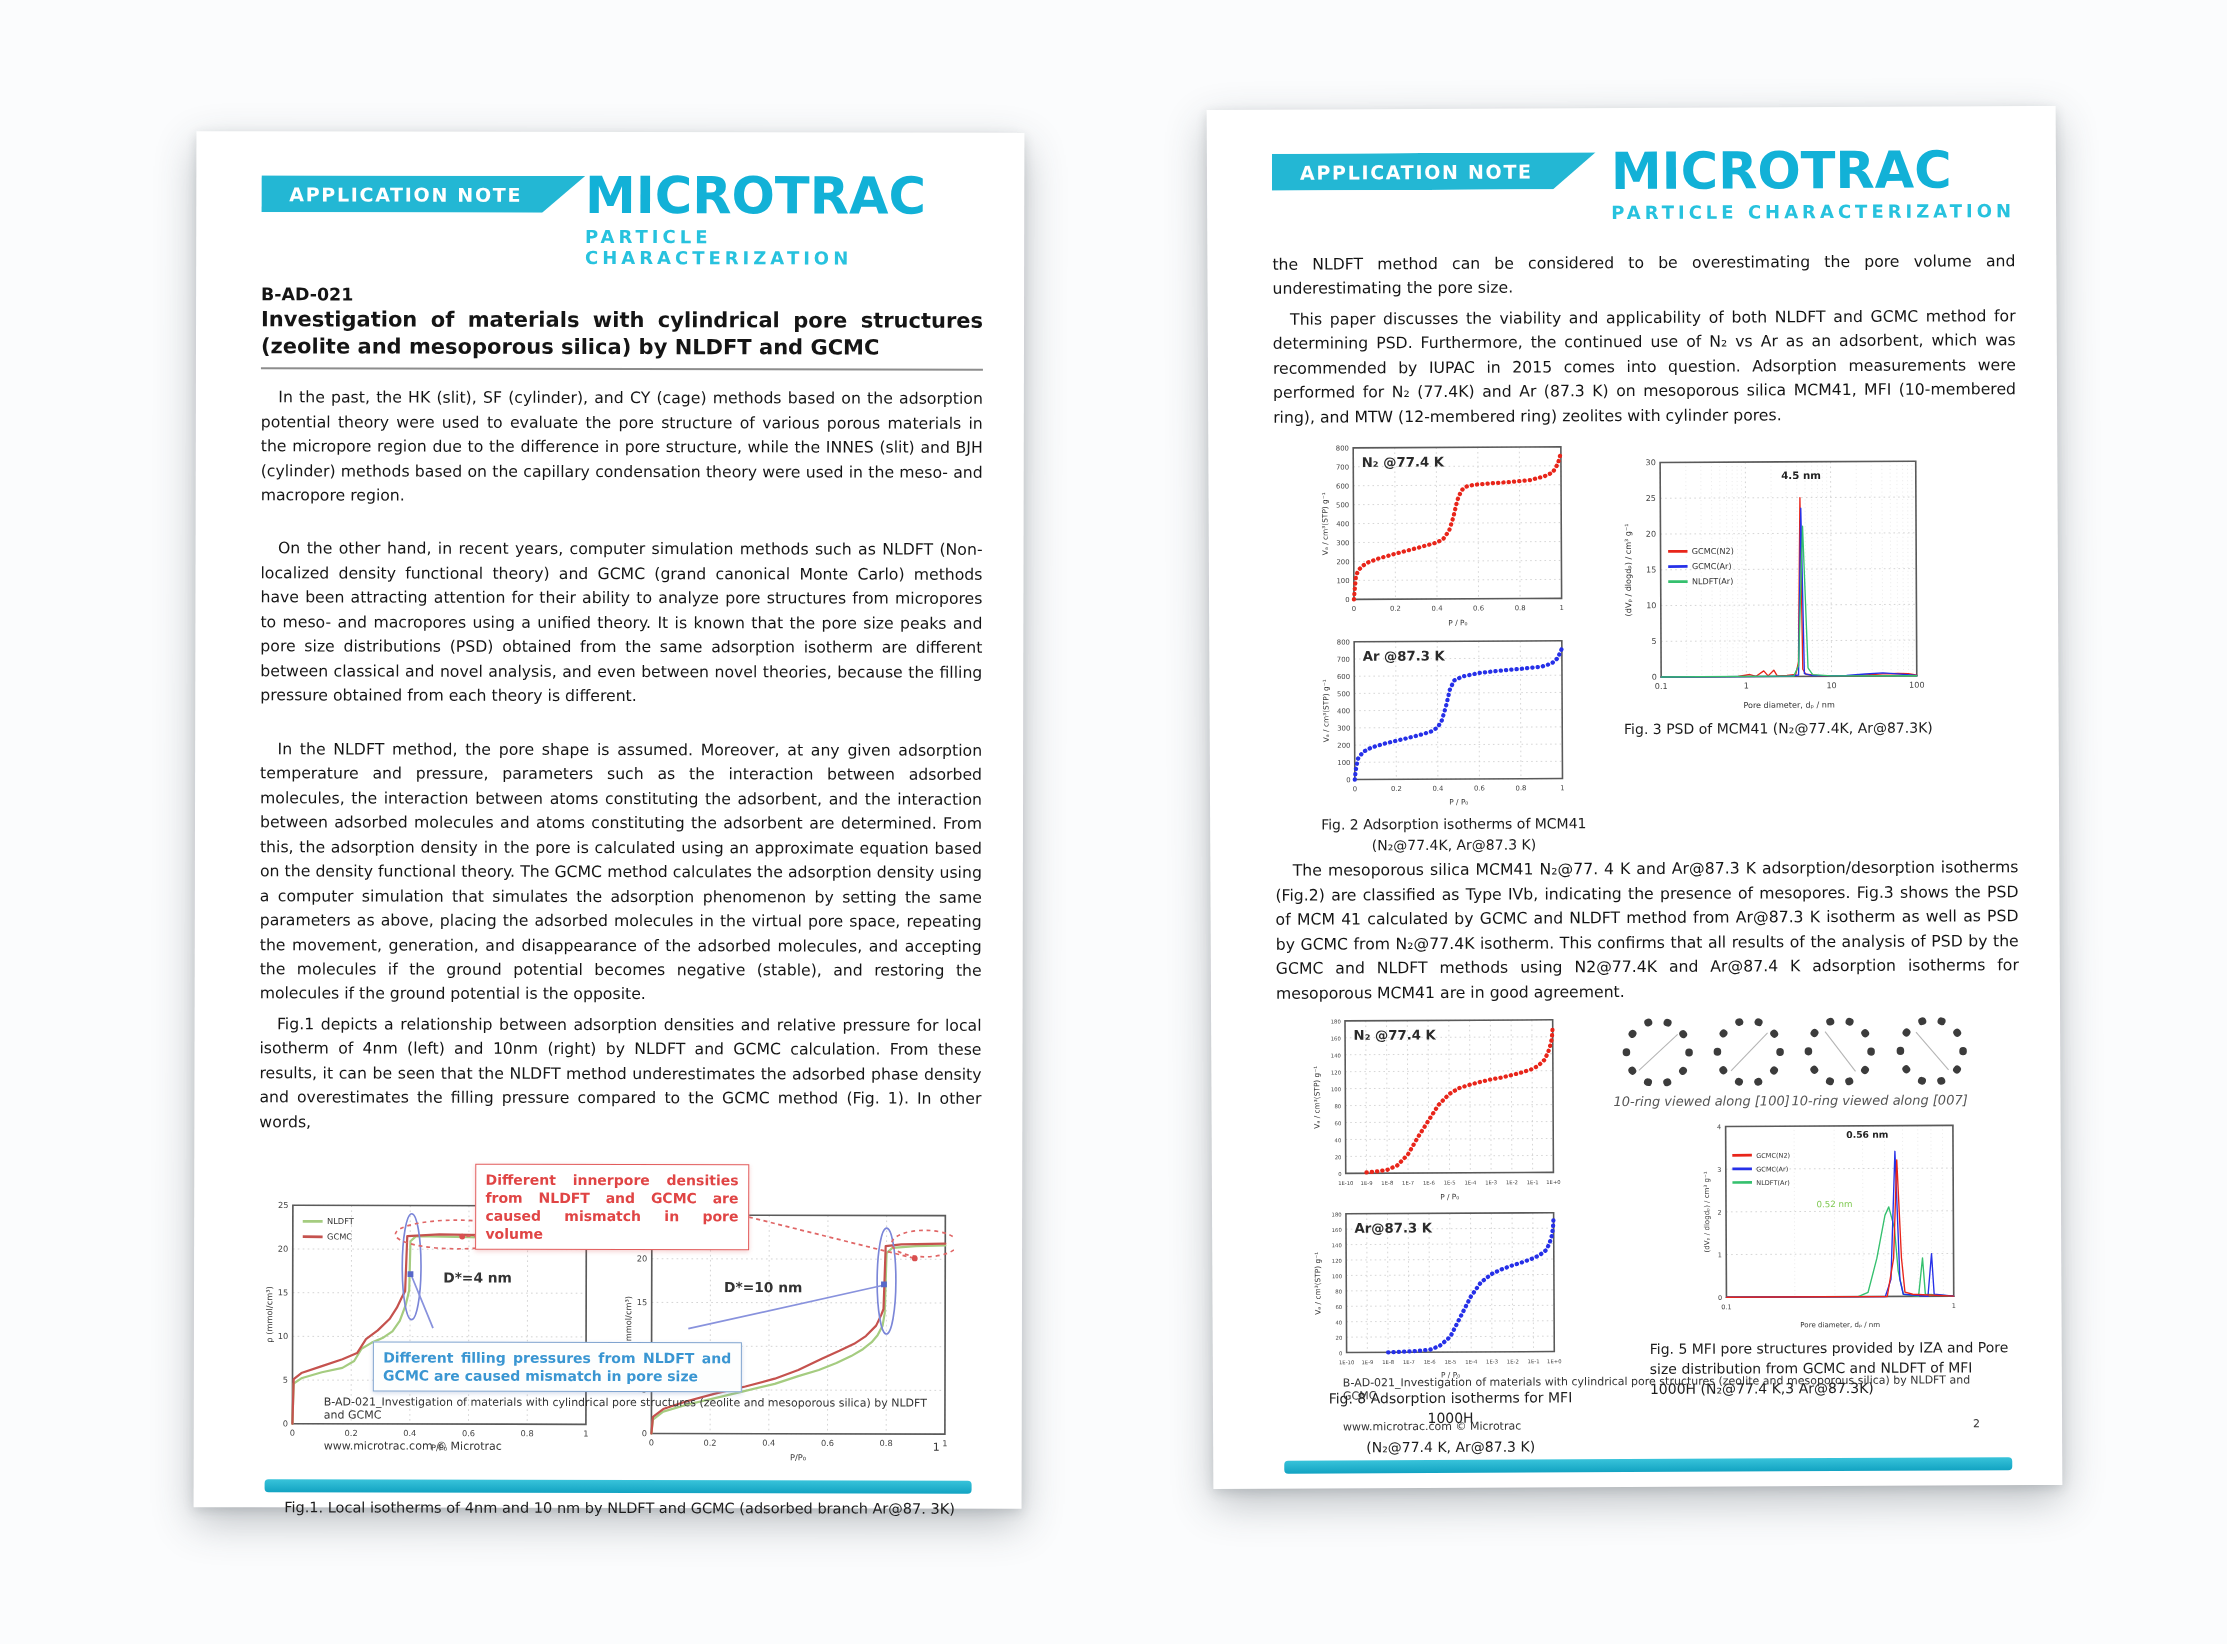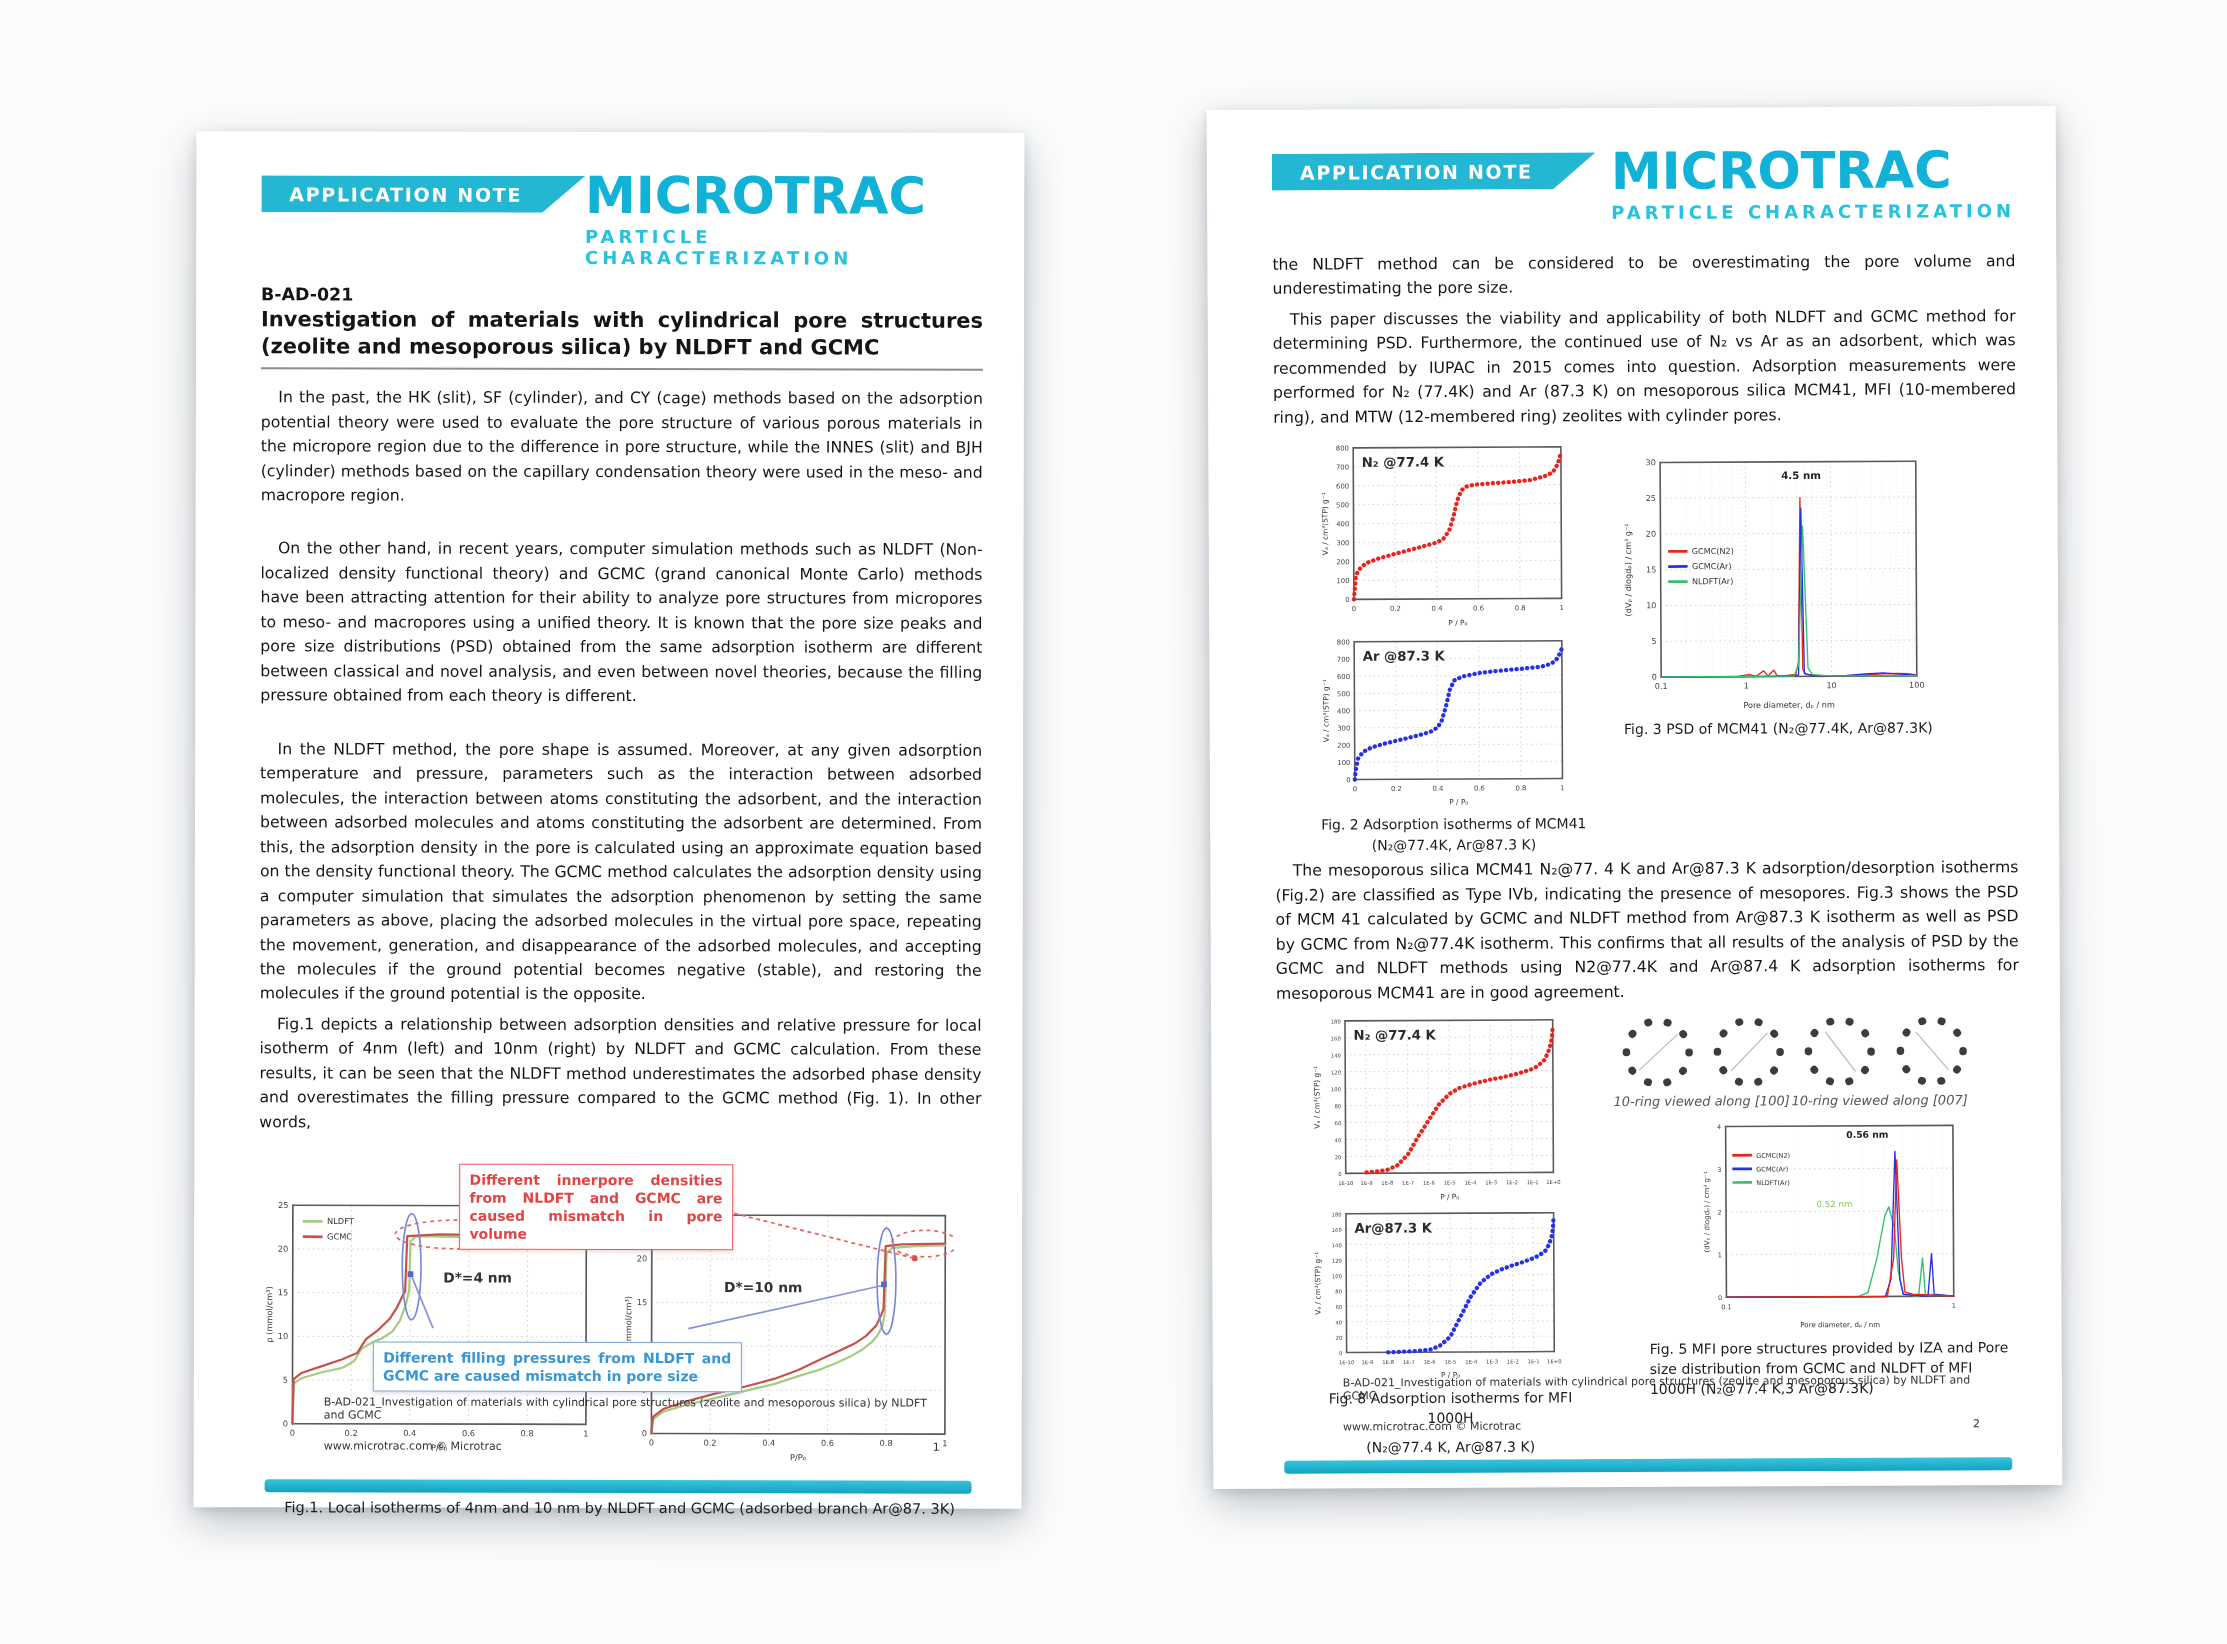--- a/index.html
+++ b/index.html
@@ -37,21 +37,21 @@
   .c2{width:249px;}
   .c3{width:302px;}
   .c5{width:261px;}
 
   
   .fig1{position:relative;height:325px;margin-top:38px;}
   .f1c1{position:absolute;left:4.6px;top:23px;}
   .f1c2{position:absolute;left:364px;top:32px;}
   .callout{position:absolute;font-weight:bold;font-size:14px;line-height:1.3;
     padding:5.8px 9.3px;text-align:justify;background:#fff;}
-  .callout.red{left:200px;top:-9.3px;width:253px;border:1.7px solid #e25b5b;color:#e04545;
+  .callout.red{left:216px;top:-9.3px;width:253px;border:1.7px solid #e25b5b;color:#e04545;
     box-shadow:0 1.7px 4.6px rgba(220,80,80,.25);}
   .callout.blue{left:114px;top:169px;width:348px;border:1.7px solid #7fa3cf;color:#3a96d2;
     background:#fdfefe;box-shadow:0 1.7px 4.6px rgba(90,120,180,.25);}
   .fig1-overlay{position:absolute;left:0;top:0;width:723px;height:325px;pointer-events:none;}
   .cap{font-size:14.5px;color:#1c1c1c;text-align:center;line-height:1.45;}
   .cap.small{font-size:14px;}
 
   
   .figrow{display:flex;align-items:flex-start;}
   .fig23{margin:10.4px 0 3.5px 46px;}

